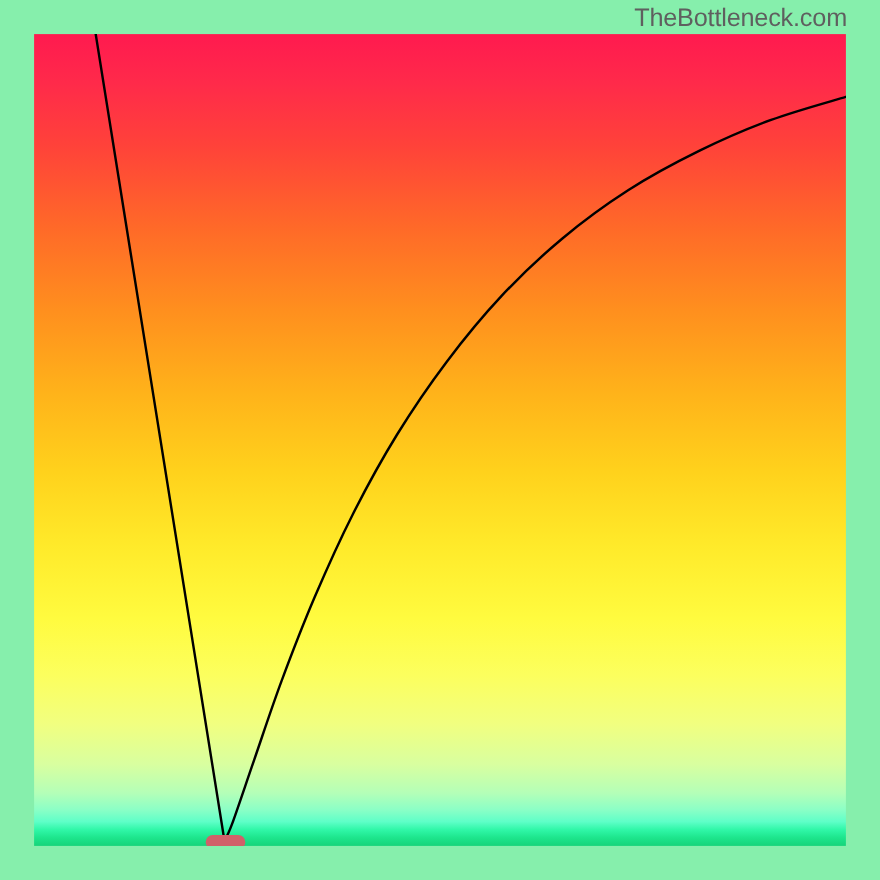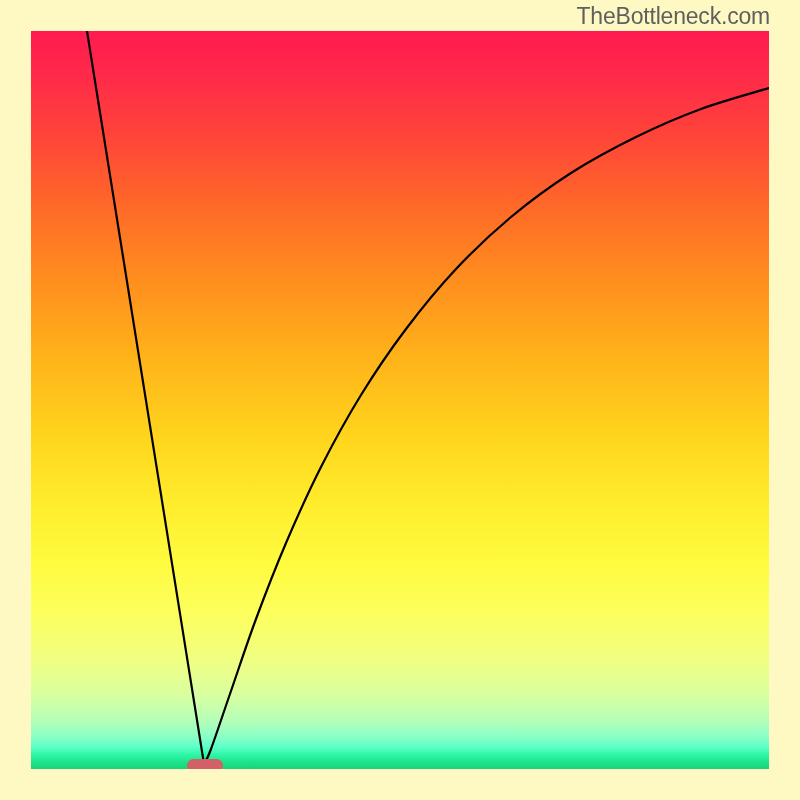--- a/index.html
+++ b/index.html
@@ -10,21 +10,21 @@
     overflow: hidden;
     background: #000;
     font-family: Arial, Helvetica, sans-serif;
   }
   .frame {
     position: absolute;
     left: 0;
     top: 0;
     width: 800px;
     height: 800px;
-    background: #fef9c3;
+    background: #86efac;
   }
   .plot-area {
     position: absolute;
     left: 31px;
     top: 31px;
     width: 738px;
     height: 738px;
     overflow: hidden;
   }
   .gradient {

